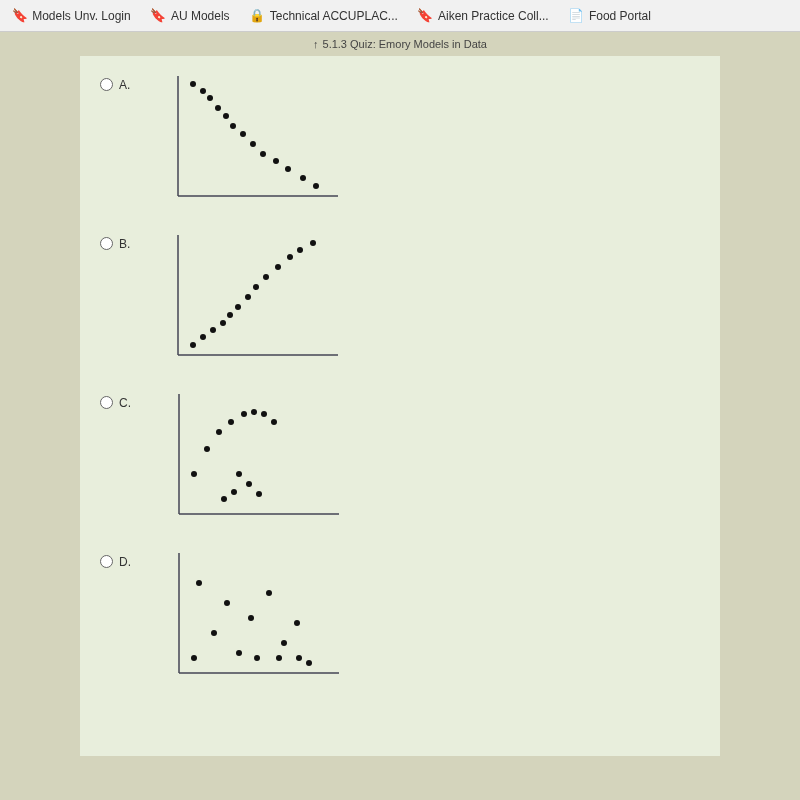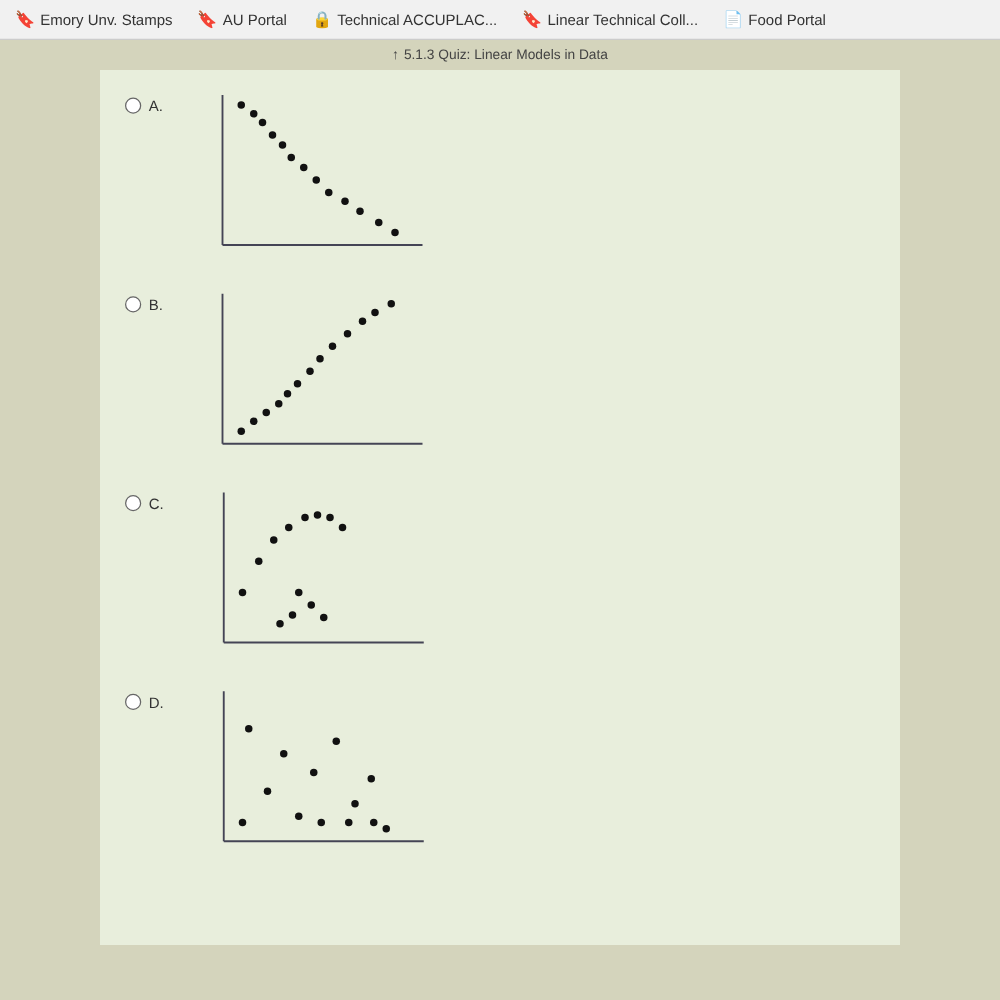--- a/index.html
+++ b/index.html
@@ -121,44 +121,44 @@
     .dot {
       fill: #111;
     }
   </style>
 </head>
 <body>
 
 <div class="bookmark-bar">
   <span class="bookmark-item">
     <span class="bookmark-icon">🔖</span>
-    <span>Emory Unv. Stamps</span>
+    <span>Models Unv. Login</span>
   </span>
   <span class="bookmark-item">
     <span class="bookmark-icon">🔖</span>
-    <span>AU Portal</span>
+    <span>AU Models</span>
   </span>
   <span class="bookmark-item">
     <span class="bookmark-icon">🔒</span>
     <span>Technical ACCUPLAC...</span>
   </span>
   <span class="bookmark-item">
     <span class="bookmark-icon">🔖</span>
-    <span>Linear Technical Coll...</span>
+    <span>Aiken Practice Coll...</span>
   </span>
   <span class="bookmark-item">
     <span class="bookmark-icon">📄</span>
     <span>Food Portal</span>
   </span>
 </div>
 
 <div class="main-content">
   <div class="quiz-header">
     <span>↑</span>
-    <span>5.1.3 Quiz: Linear Models in Data</span>
+    <span>5.1.3 Quiz: Emory Models in Data</span>
   </div>
 
   <div class="content-panel">
 
     <div class="option-container">
       <div class="radio-label">
         <div class="radio-btn"></div>
         <span class="option-letter">A.</span>
       </div>
       <div class="scatter-plot">

